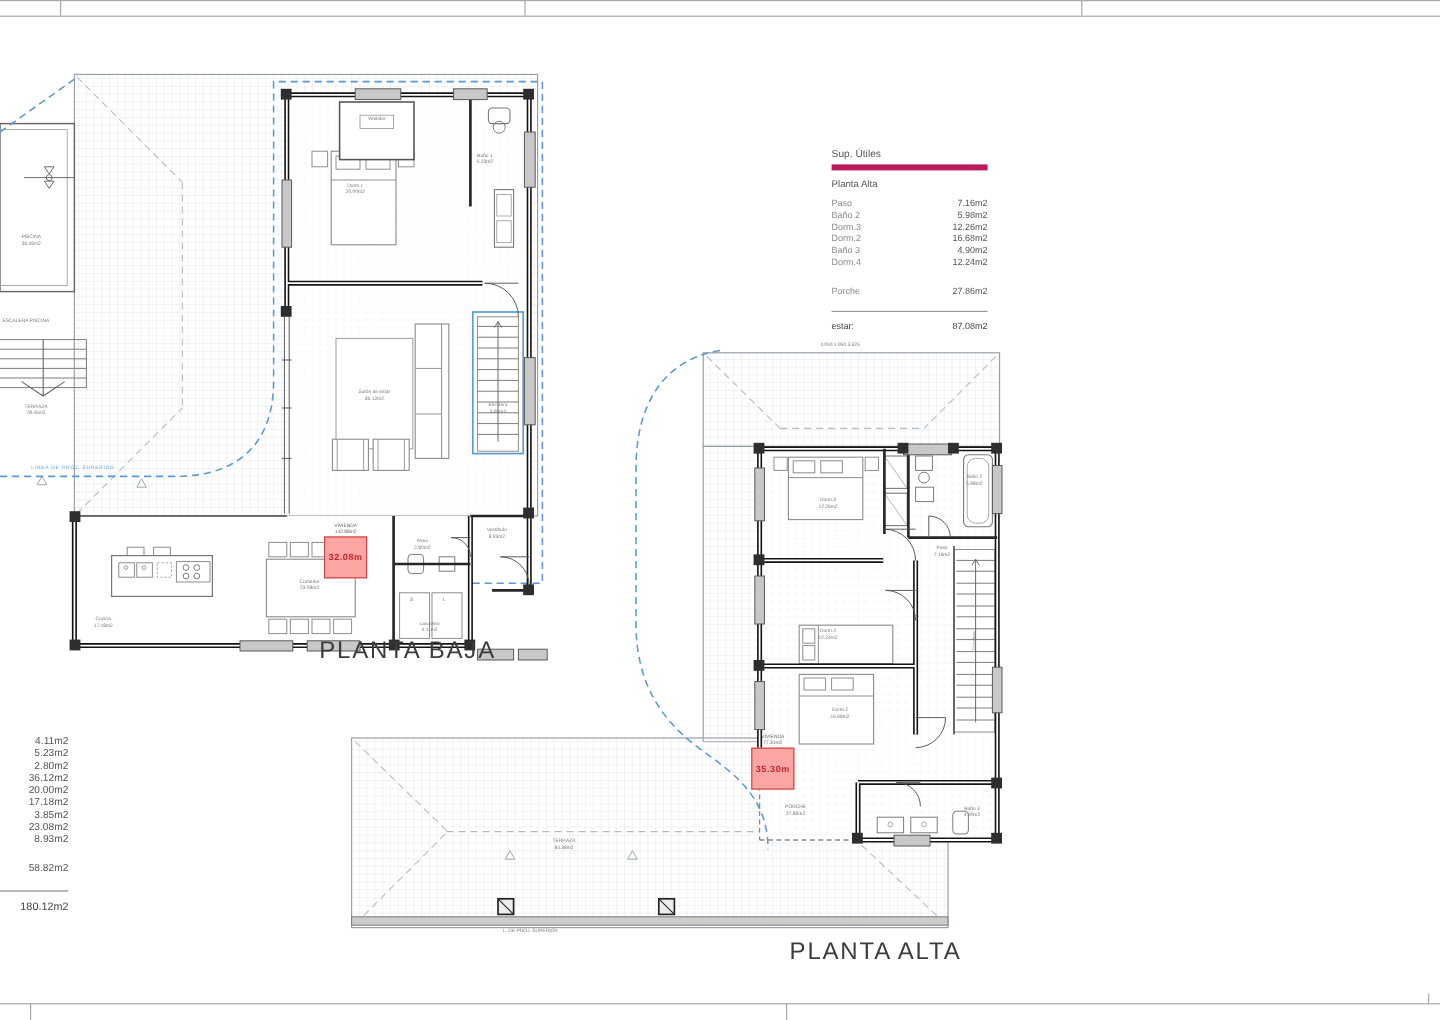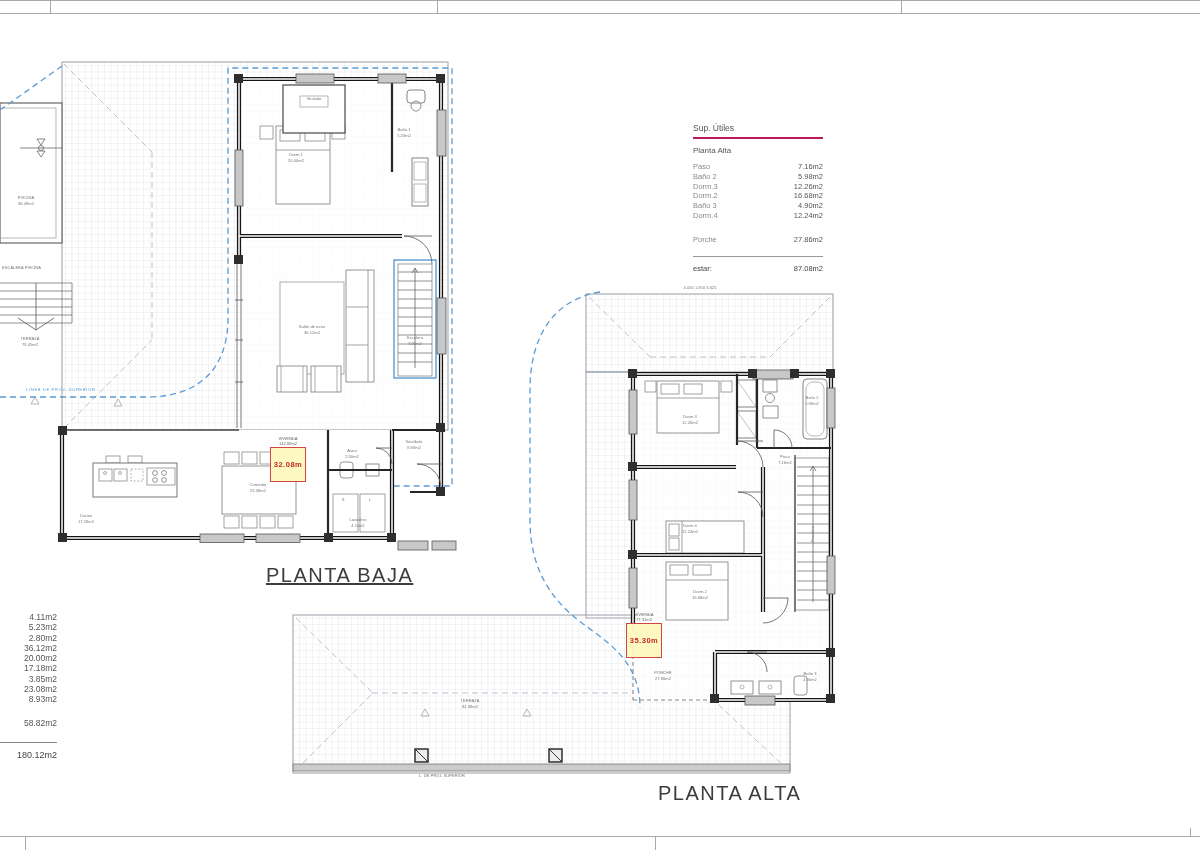--- a/index.html
+++ b/index.html
@@ -5,21 +5,21 @@
   html,body{margin:0;padding:0;background:#fff;}
   #sheet{position:relative;width:1200px;height:850px;background:#ffffff;overflow:hidden;
          font-family:"Liberation Sans",sans-serif;}
   svg{position:absolute;left:0;top:0;}
 
   
   .band-line{position:absolute;background:#a8a8a8;}
 
   
   .su{position:absolute;left:693px;top:123px;width:130px;color:#555;}
-  .su-title{font-size:8.5px;color:#555;padding-bottom:4px;border-bottom:2px solid #be185d;margin-bottom:7px;}
+  .su-title{font-size:8.5px;color:#555;padding-bottom:4px;border-bottom:5px solid #be185d;margin-bottom:7px;}
   .su-sub{font-size:8px;color:#555;margin-bottom:7px;}
   .su-row{display:flex;justify-content:space-between;font-size:7.5px;line-height:9.8px;color:#8a8a8a;}
   .su-row span:last-child{color:#555;}
   .su-porche{margin-top:14px;}
   .su-total{margin-top:11px;border-top:1px solid #999;padding-top:7px;display:flex;
             justify-content:space-between;font-size:7.5px;color:#444;}
 
   
   .ba{position:absolute;left:0;top:612px;width:57px;text-align:right;font-size:8.5px;color:#555;}
   .ba-row{line-height:10.3px;}
@@ -34,21 +34,21 @@
   .t{position:absolute;font-size:6px;line-height:1.25;color:#777;text-align:center;
      transform:scale(.68);transform-origin:center top;white-space:nowrap;}
   .t .a{display:block;}
   .tl{text-align:left;transform-origin:left top;}
   .tb{color:#5b9bd5;letter-spacing:1px;}
   .rot{transform:rotate(-90deg) scale(.68);transform-origin:center center;}
 
   .vivienda{position:absolute;text-align:center;}
   .vivienda .nm{font-size:6px;color:#666;line-height:1.2;transform:scale(.68);transform-origin:center bottom;}
   .red-badge{display:inline-block;border:1px solid #d04545;color:#c22626;font-weight:bold;
-             font-size:7.5px;letter-spacing:.5px;padding:12px 3px;background:#fef9c3;margin-top:1px;}
+             font-size:7.5px;letter-spacing:.5px;padding:12px 3px;background:#fca5a5;margin-top:1px;}
 </style>
 </head>
 <body>
 
 <div id="sheet">
 
   <div class="band-line" style="left:0;top:0;width:1200px;height:1px;"></div>
   <div class="band-line" style="left:0;top:13px;width:1200px;height:1px;"></div>
   <div class="band-line" style="left:50px;top:0;width:1px;height:13px;"></div>
   <div class="band-line" style="left:437px;top:0;width:1px;height:13px;"></div>
@@ -362,21 +362,21 @@
         <div class="ba-row">17.18m2</div>
         <div class="ba-row">3.85m2</div>
         <div class="ba-row">23.08m2</div>
         <div class="ba-row">8.93m2</div>
       </div>
     <div class="ba-sub">58.82m2</div>
     <div class="ba-div"></div>
     <div class="ba-total">180.12m2</div>
   </div>
 
-  <div class="title" style="left:266px;top:564px;text-decoration:underline;">PLANTA BAJA</div>
+  <div class="title" style="left:266px;top:531px;">PLANTA BAJA</div>
   <div class="title" style="left:658px;top:782px;">PLANTA ALTA</div>
 
   <div class="t" style="left:0;width:52px;top:196px;">
     <span>PISCINA</span><span class="a">36.49m2</span></div>
   <div class="t tl" style="left:2px;width:72px;top:266px;">ESCALERA PISCINA</div>
   <div class="t" style="left:0;width:60px;top:337px;">
     <span>TERRAZA</span><span class="a">78.45m2</span></div>
   <div class="t" style="left:283px;width:62px;top:97px;">Vestidor</div>
   <div class="t" style="left:266px;width:60px;top:153px;">
     <span>Dorm.1</span><span class="a">20.00m2</span></div>

